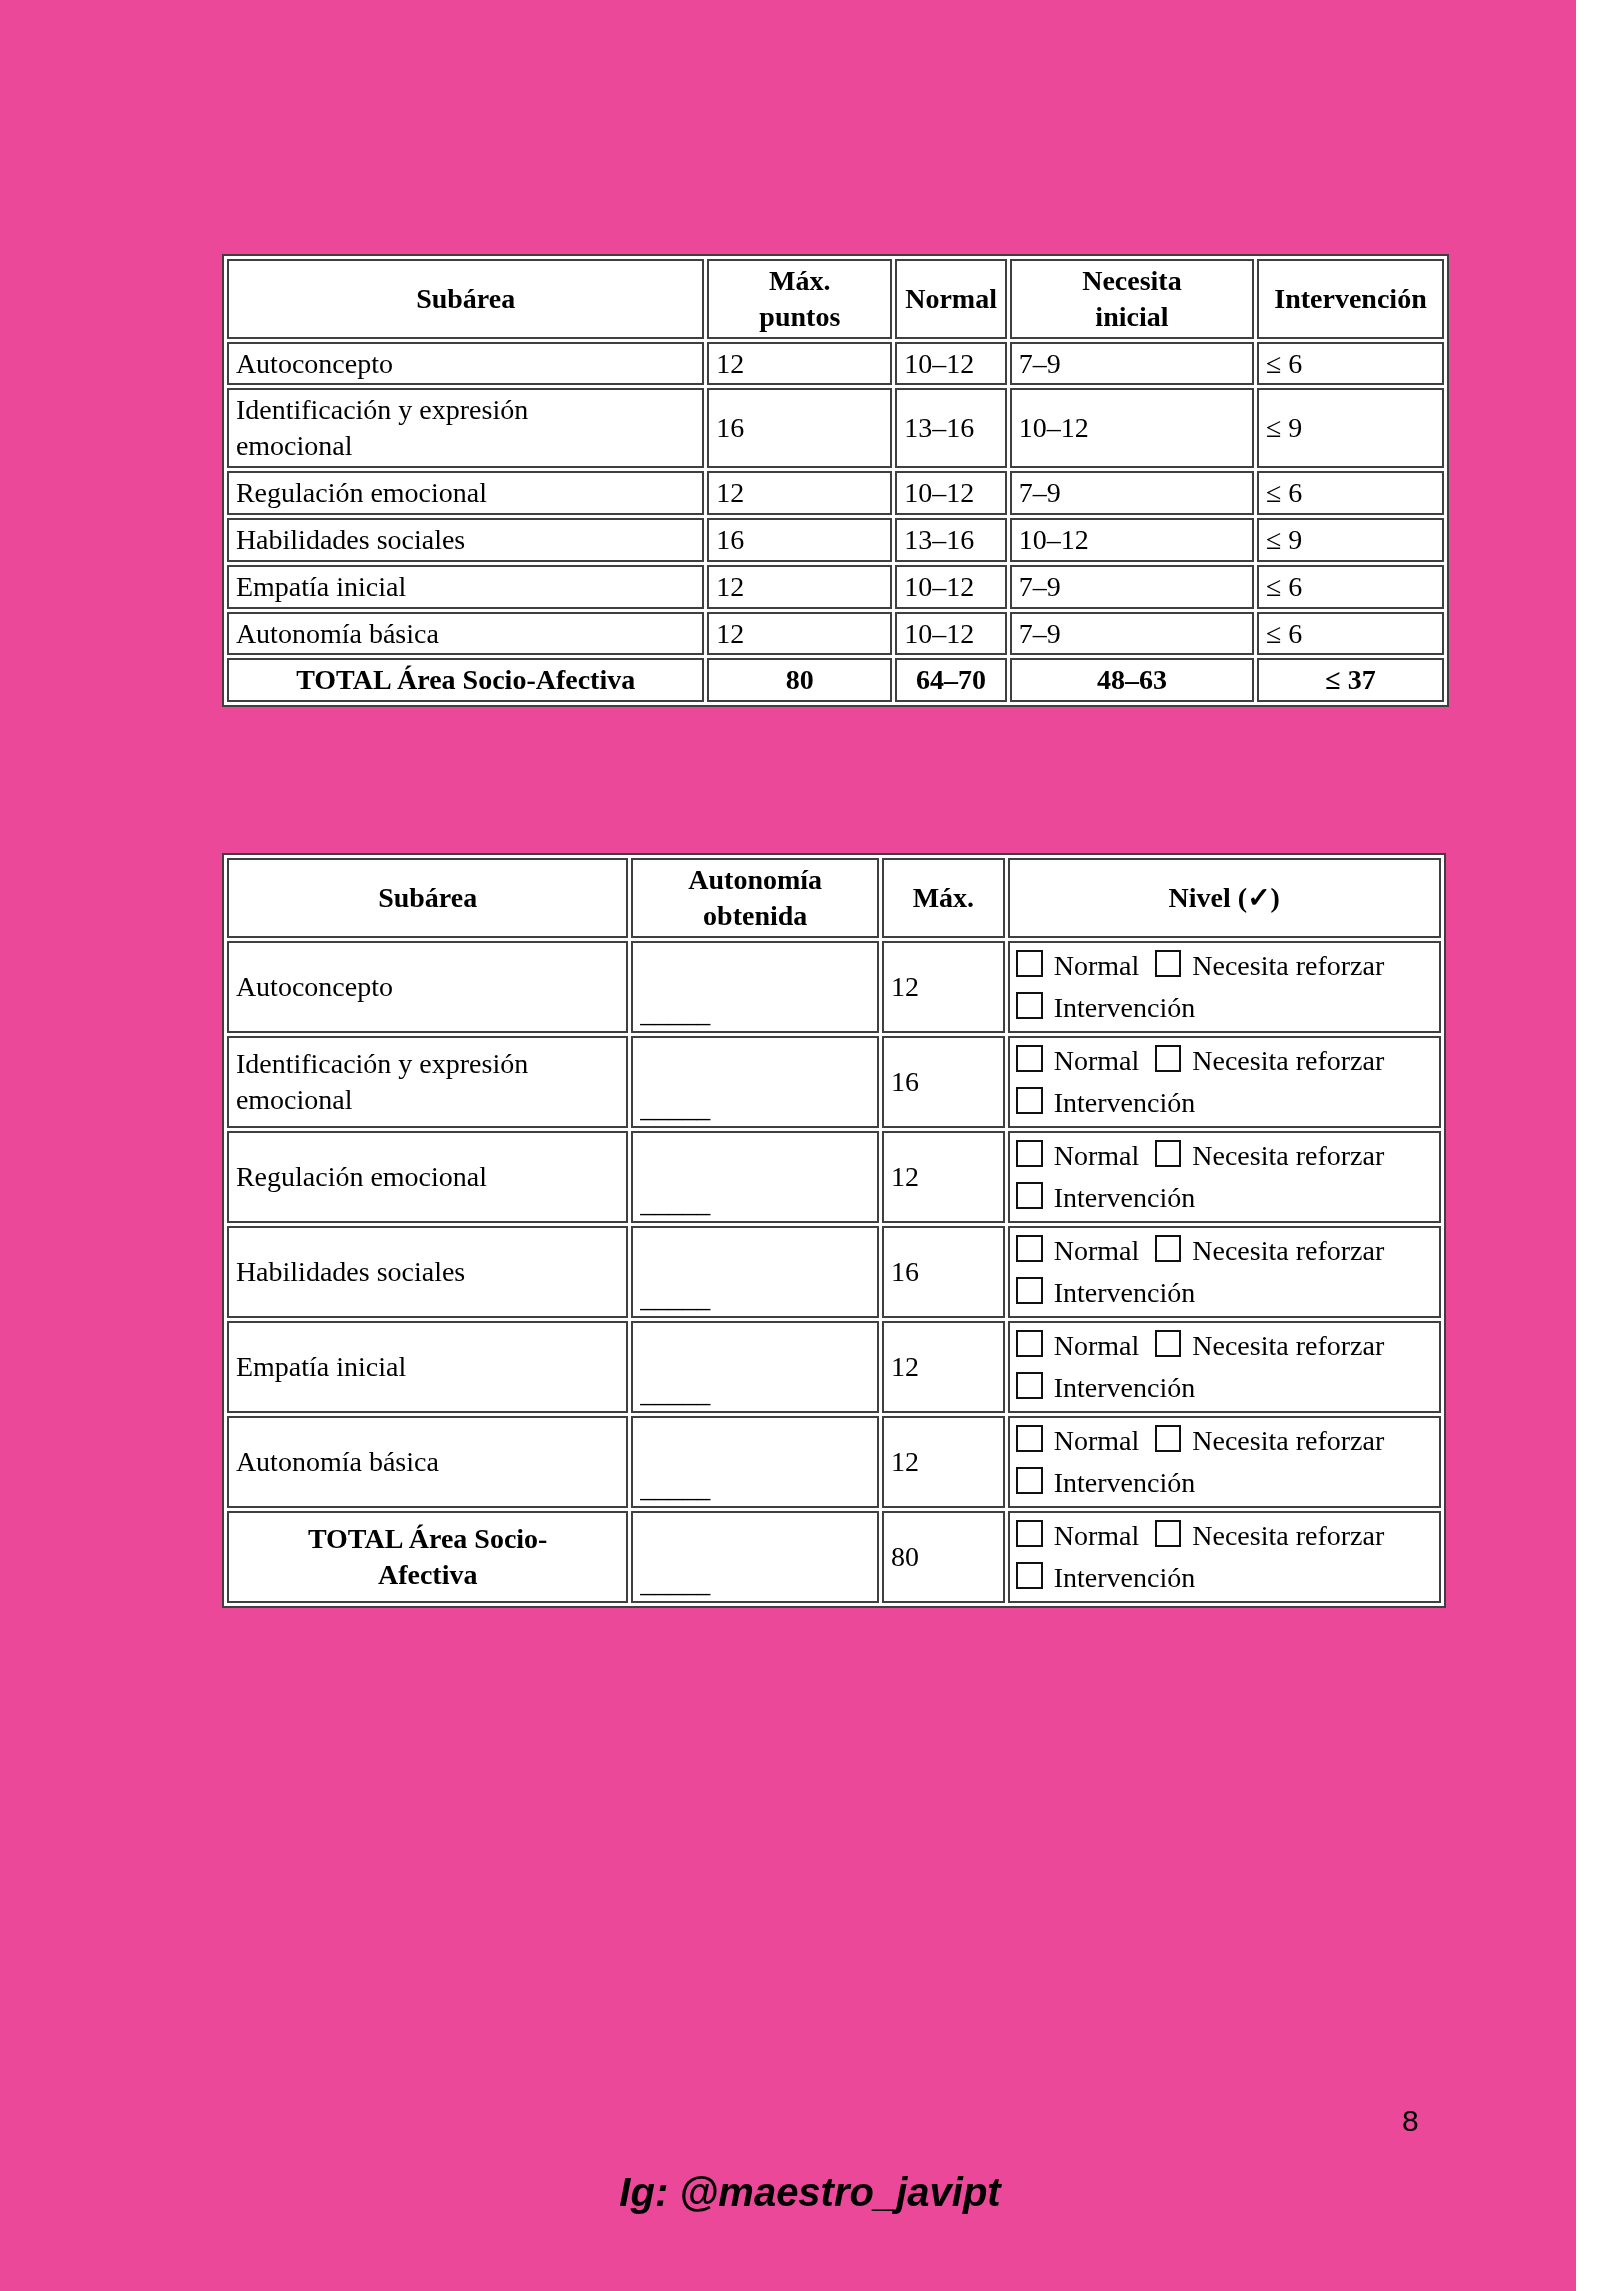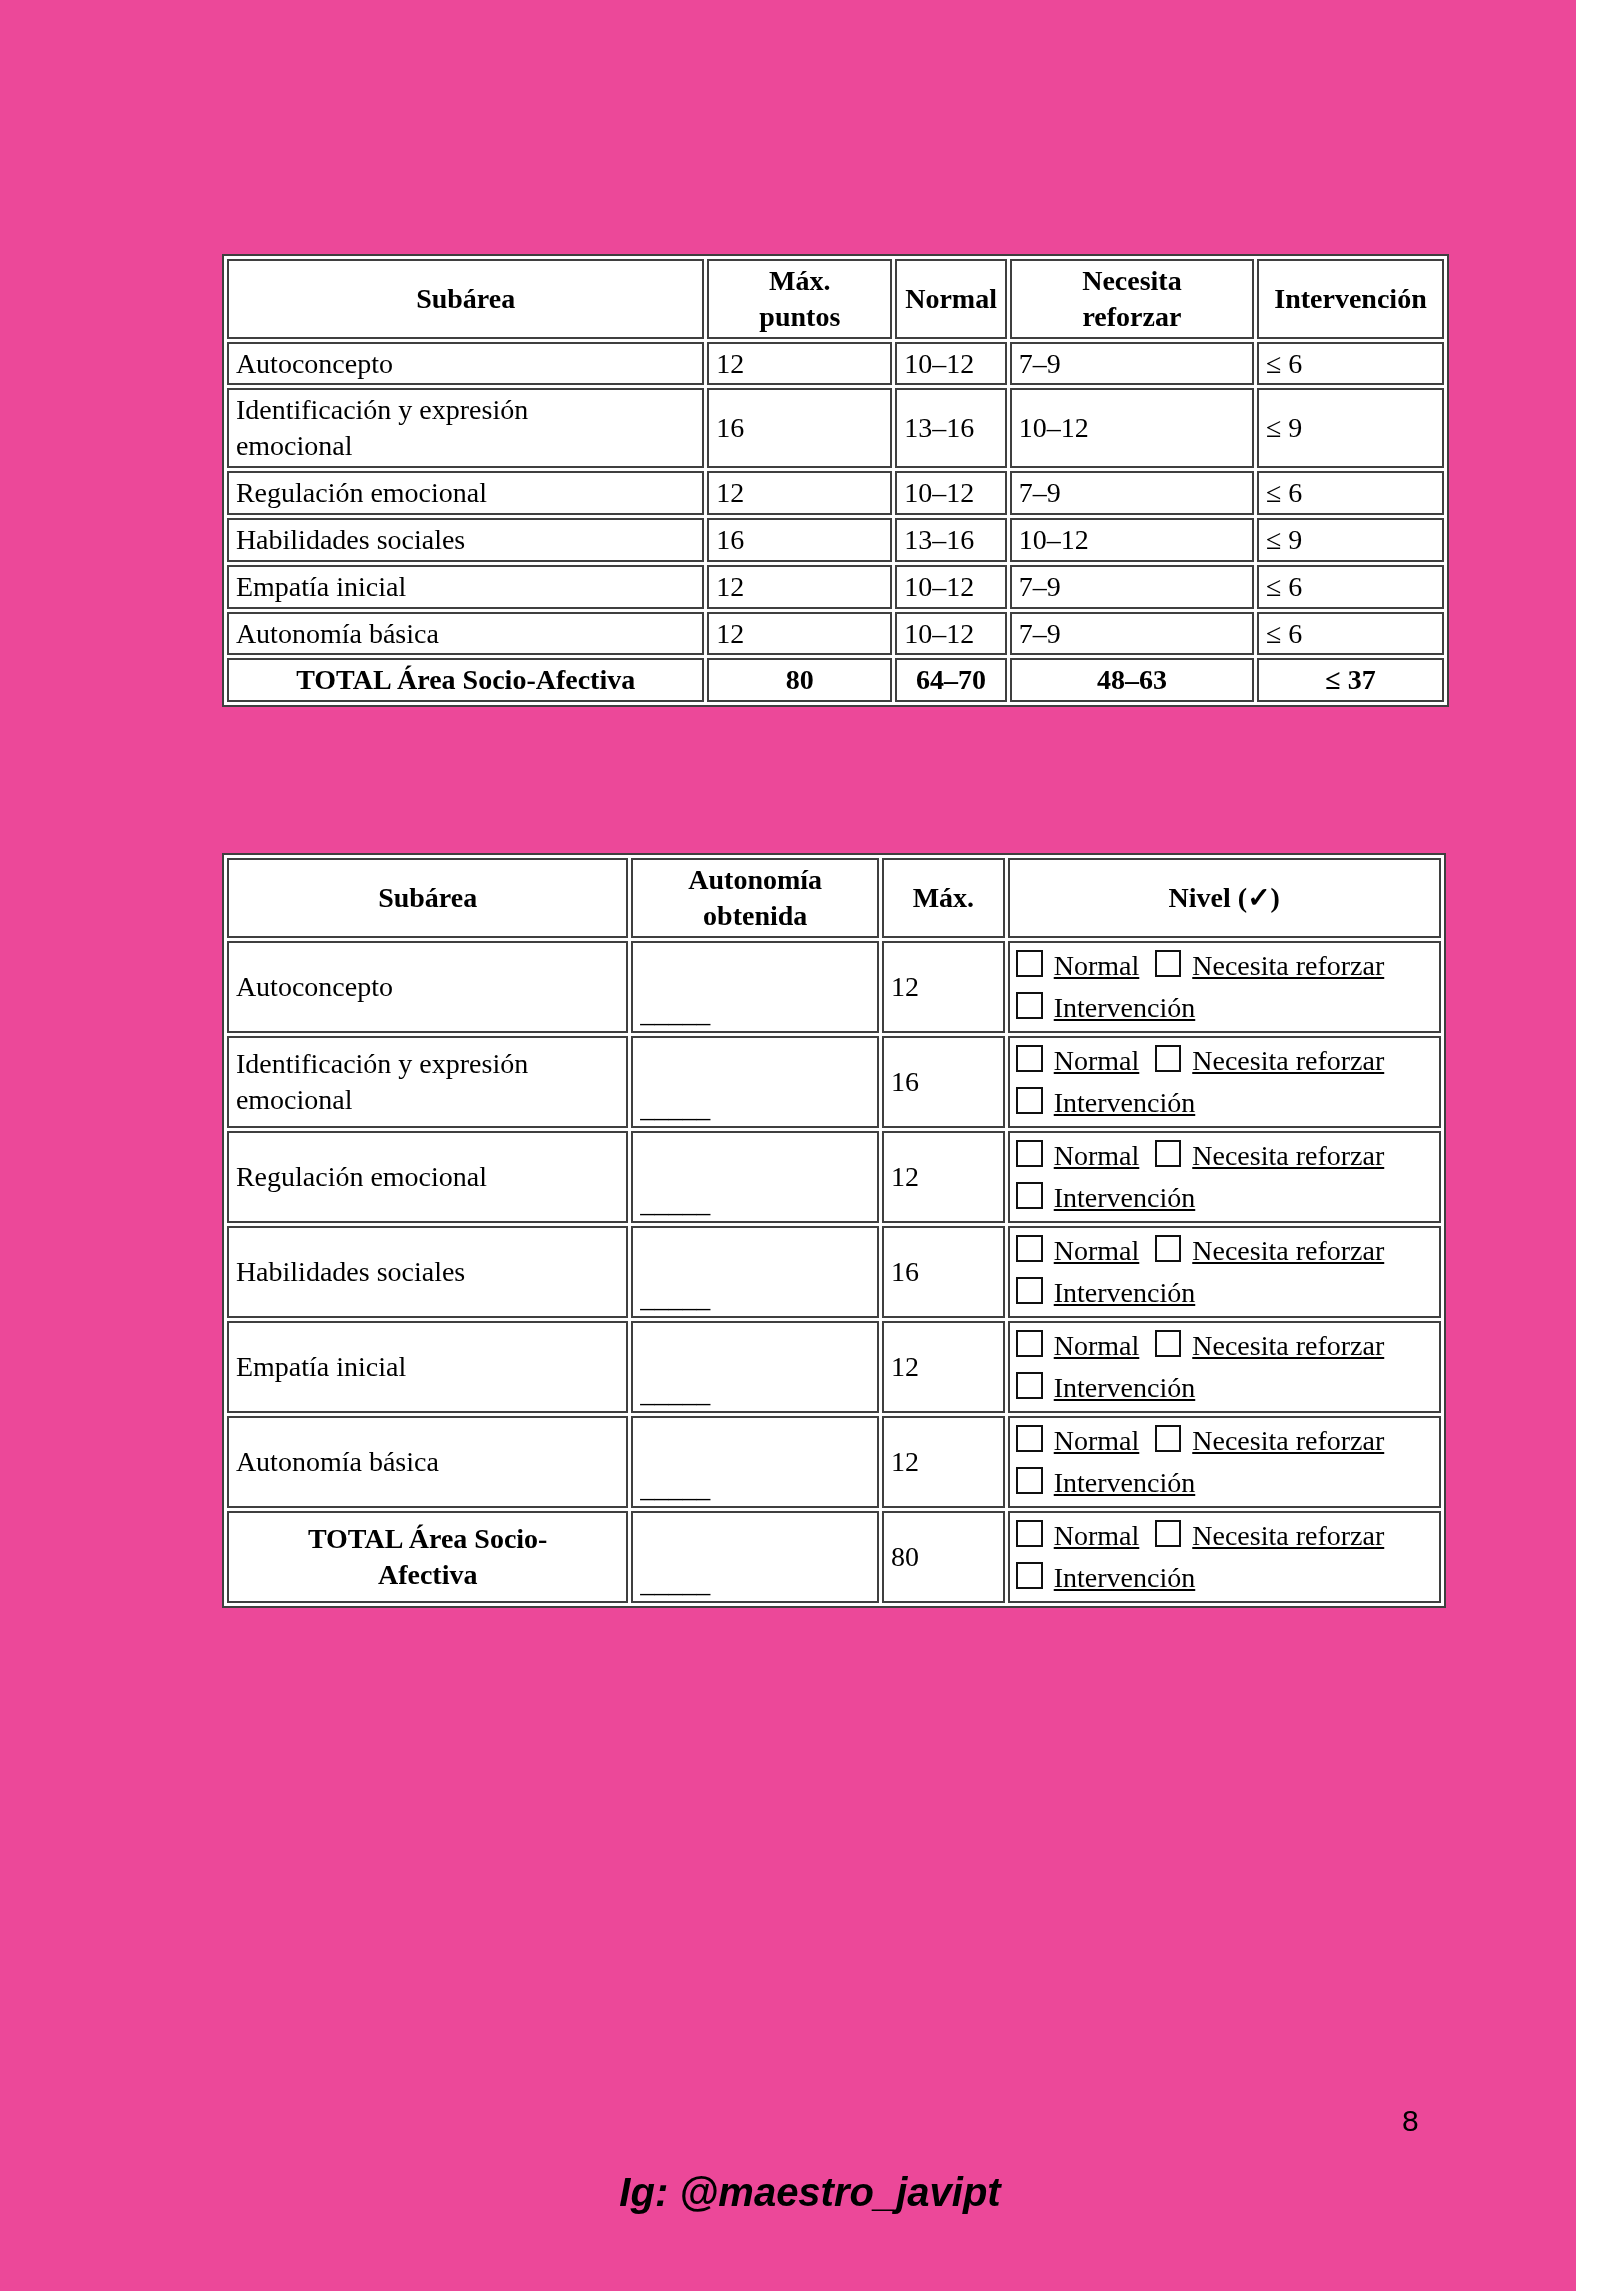--- a/index.html
+++ b/index.html
@@ -33,21 +33,21 @@
     overflow:hidden;
     background:#ffffff;
   }
   .doc-table th { font-weight:bold; text-align:center; }
   .t1 th { height:73px; }
   .t1 td { height:41px; }
   .t2 th { height:76px; }
   .t2 td { height:90px; }
   td.bold-cell { font-weight:bold;text-align:center; }
   td.score-cell { vertical-align:bottom; padding-bottom:0; }
-  .nivel-line { line-height:42px; white-space:nowrap;text-decoration:underline; }
+  .nivel-line { line-height:42px; white-space:nowrap; }
   .opt { margin-right:15.7px; white-space:nowrap; }
   .cb {
     display:inline-block;
     width:22.5px; height:22.5px;
     border:2.9px solid #101010;
     margin-right:10.8px;
     vertical-align:-2px;
     background:#ffffff;
   }
   .page-number {
@@ -81,21 +81,21 @@
         <col style="width:243px">
         <col style="width:186px">
     </colgroup>
     <thead>
       <tr>
         <th>Subárea</th>
         <th>Máx.
 puntos</th>
         <th>Normal</th>
         <th>Necesita
-reforzar</th>
+inicial</th>
         <th>Intervención</th>
       </tr>
     </thead>
     <tbody id="t1-body">
         <tr>
           <td>Autoconcepto</td>
           <td>12</td>
           <td>10–12</td>
           <td>7–9</td>
           <td>≤ 6</td>

